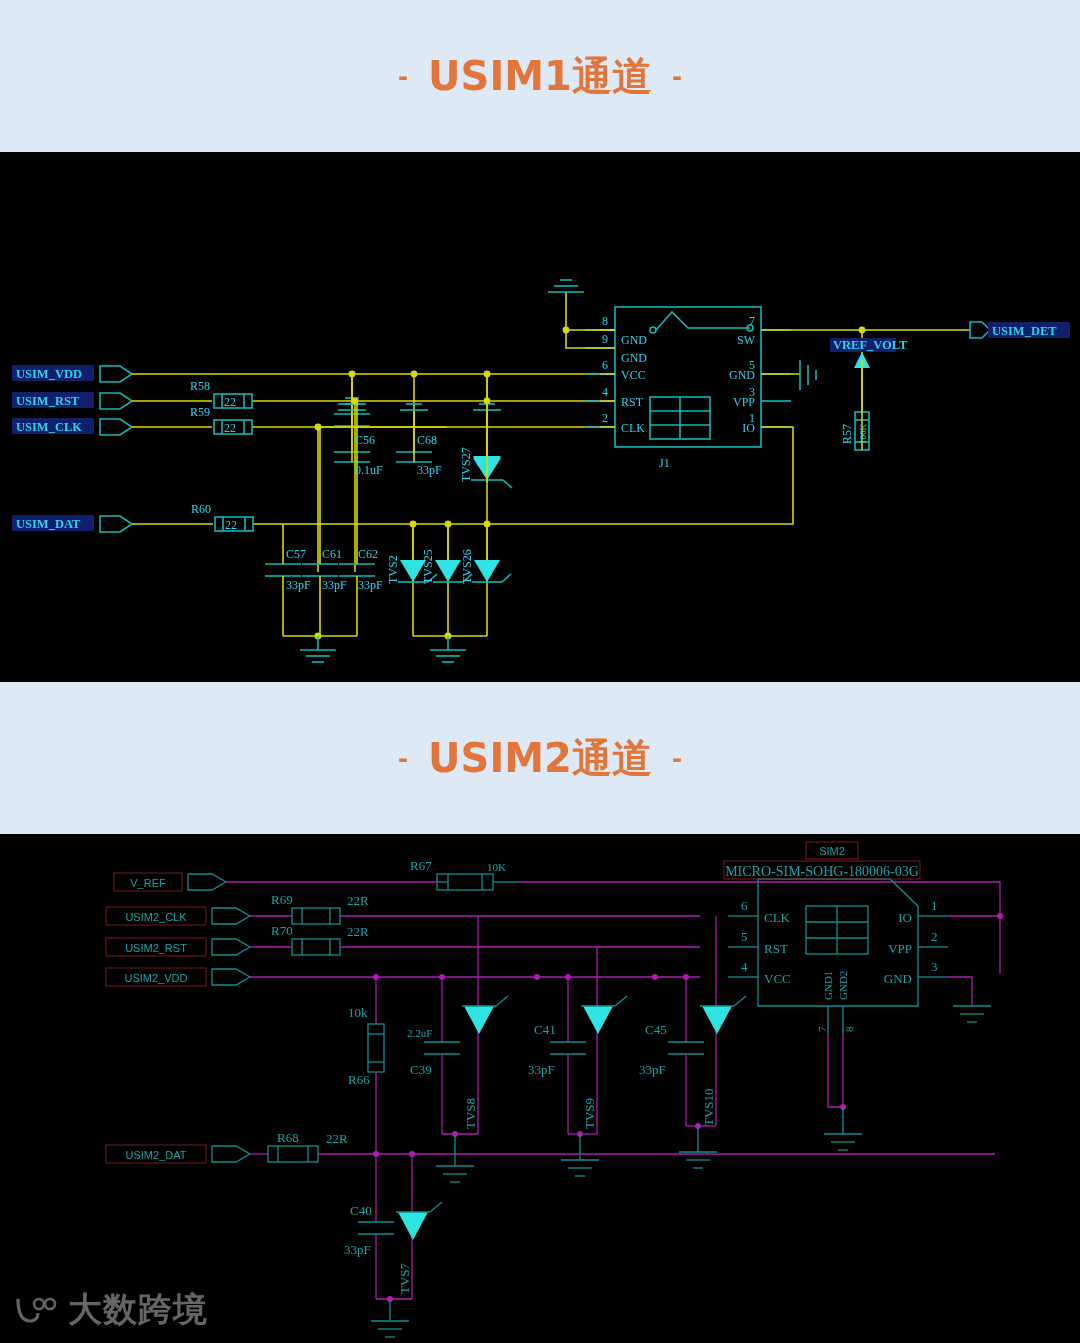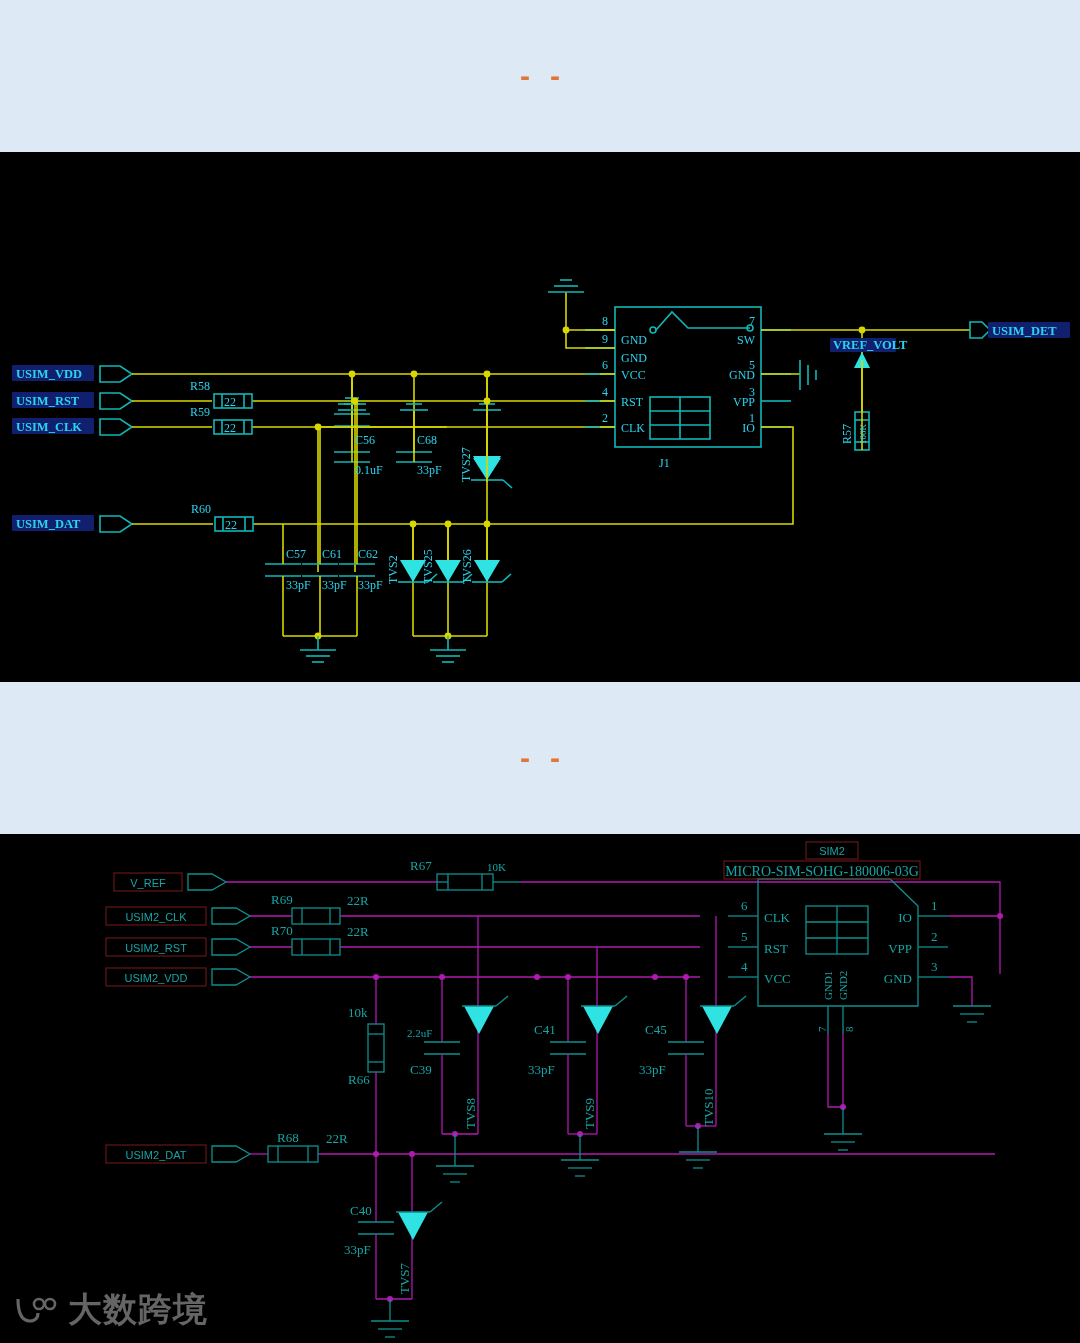--- a/index.html
+++ b/index.html
@@ -51,20 +51,21 @@
   }
 </style>
 </head>
 <body>
 
 <div class="page">
 
   <div class="banner">
     <div class="banner-inner">
       <span class="dash">-</span>
+      <span class="banner-title">USIM1通道</span>
       <span class="dash">-</span>
     </div>
   </div>
 
   <div class="sch sch1">
     <div class="layer">
       <svg width="1080" height="530" viewBox="0 0 1080 530" xmlns="http://www.w3.org/2000/svg">
         <defs>
           <style>
             .w{stroke:#d8d800;stroke-width:1.6;fill:none}
@@ -379,20 +380,21 @@
         <text class="num" x="755" y="254" text-anchor="end">VPP</text>
         <text class="num" x="755" y="280" text-anchor="end">IO</text>
         <text class="num" x="659" y="315">J1</text>
       </svg>
     </div>
   </div>
 
   <div class="banner b2">
     <div class="banner-inner">
       <span class="dash">-</span>
+      <span class="banner-title">USIM2通道</span>
       <span class="dash">-</span>
     </div>
   </div>
 
   <div class="sch sch2">
     <div class="layer">
       <svg width="1080" height="509" viewBox="0 0 1080 509" xmlns="http://www.w3.org/2000/svg">
         <defs>
           <style>
             .w2{stroke:#b01ab0;stroke-width:1.3;fill:none}

